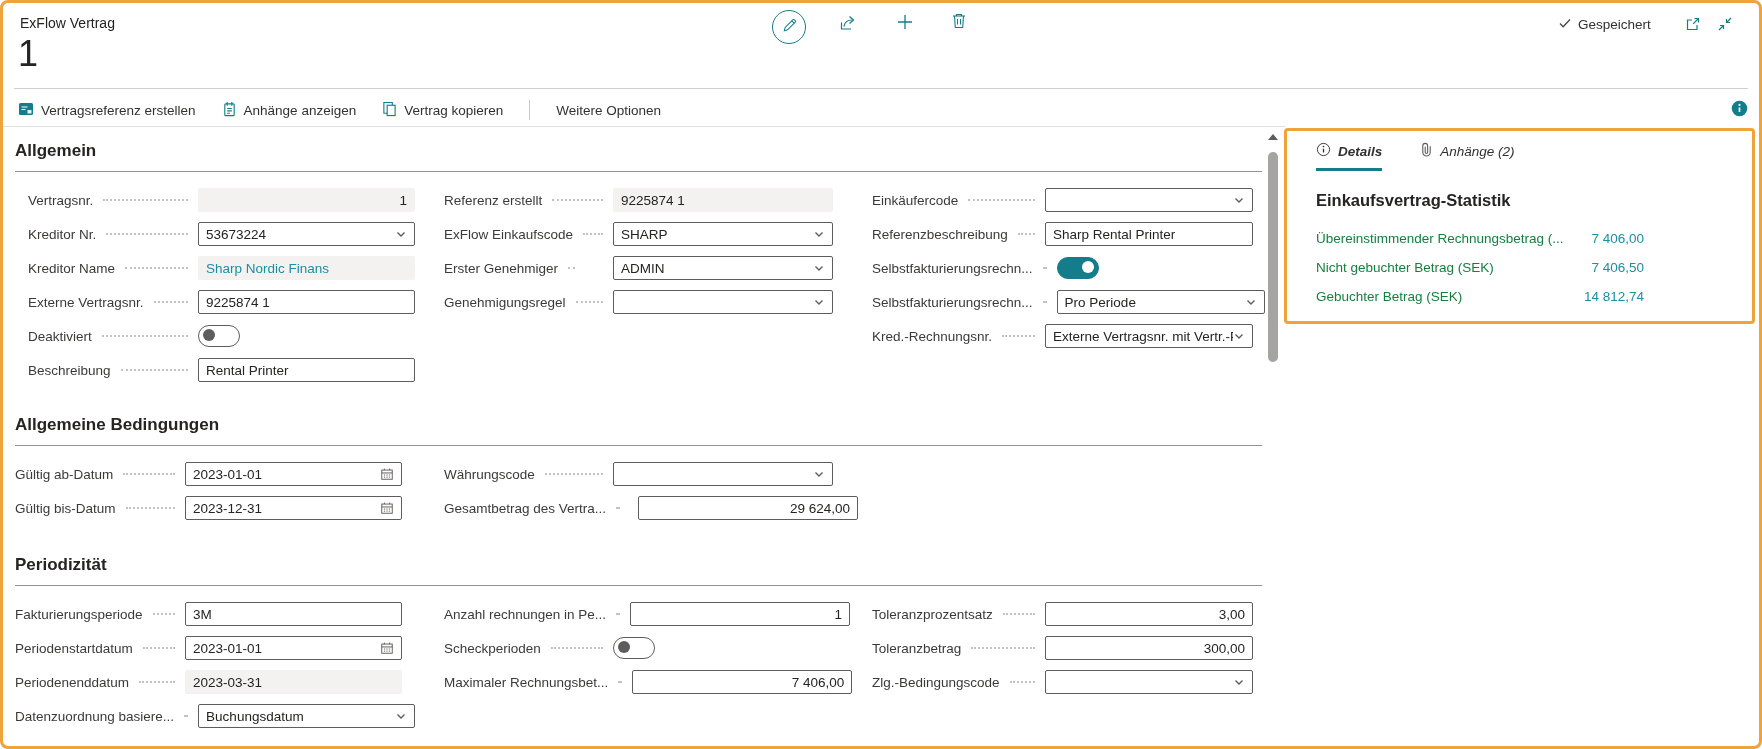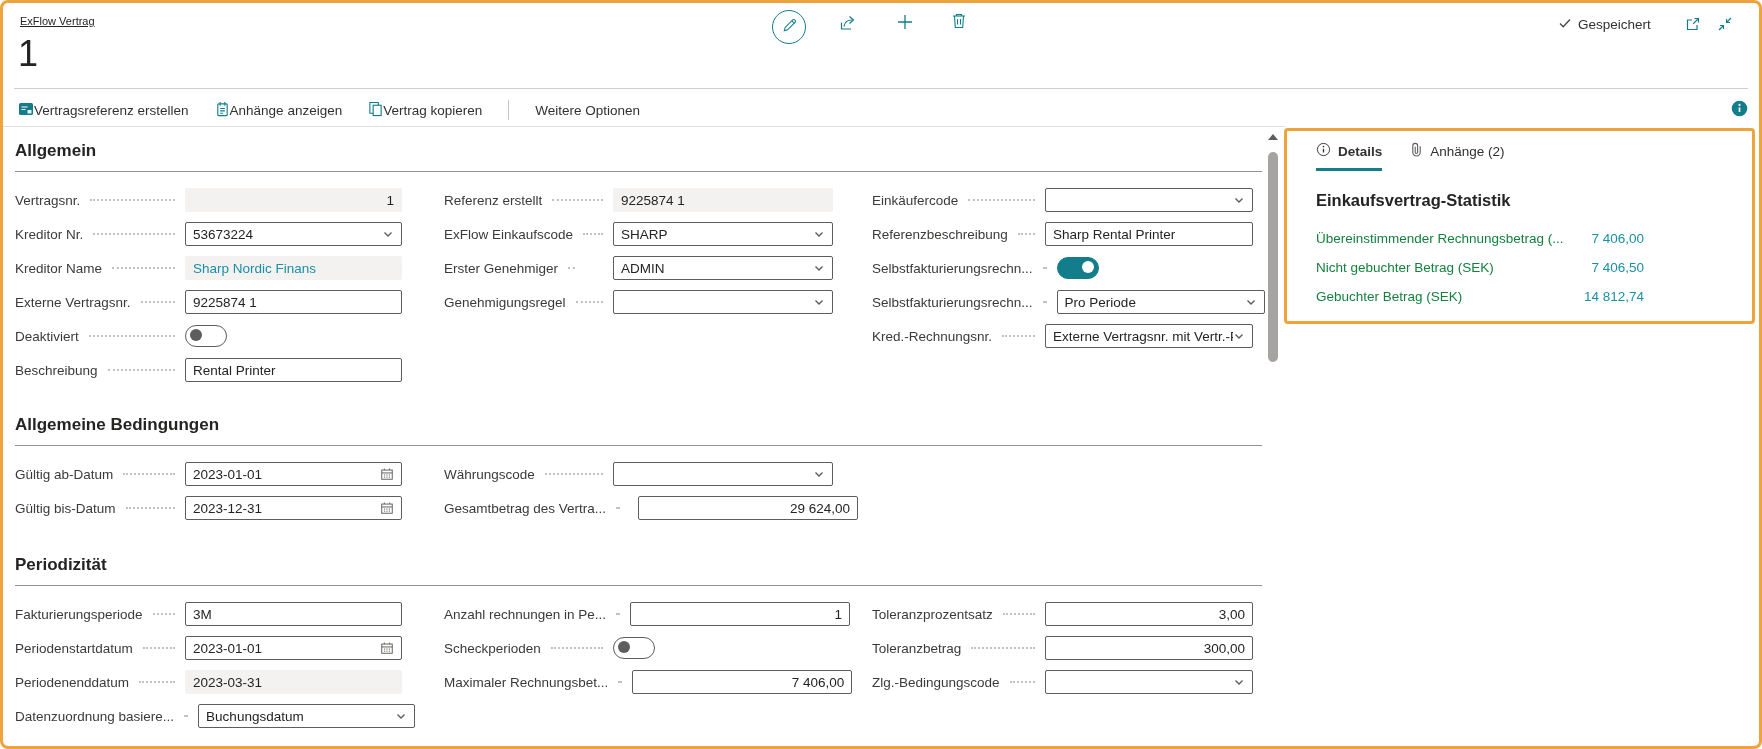--- a/index.html
+++ b/index.html
@@ -6,31 +6,31 @@
   :root{
     --accent:#137d8b;
     --link:#1b8fa3;
     --highlight:#efa33c;
   }
   .screen{
     position:relative;width:1762px;height:749px;background:#fff;overflow:hidden;
     font-family:"Liberation Sans", sans-serif;color:#252423;
   }
   
-  .caption{position:absolute;left:20px;top:15px;font-size:11px;color:#252423;text-decoration:underline;}
+  .caption{position:absolute;left:20px;top:15px;font-size:14px;color:#252423;}
   .page-title{position:absolute;left:18px;top:36px;font-size:36px;font-weight:300;color:#252423;line-height:1;}
   .iconbtn{position:absolute;display:flex;align-items:center;justify-content:center;cursor:pointer;background:none;border:none;padding:0;}
   .edit-circle{left:772px;top:10px;width:34px;height:34px;border:1px solid var(--accent);border-radius:50%;}
   .saved{position:absolute;left:1558px;top:16px;display:flex;align-items:center;gap:6px;font-size:13.5px;color:#323130;}
   
   .div-top{position:absolute;left:14px;width:1734px;top:88px;height:1px;background:#d2d0ce;}
   .div-actions{position:absolute;left:3px;width:1282px;top:126px;height:1px;background:#e1dfdd;}
   
   .actionbar{position:absolute;left:18px;top:98px;height:24px;display:flex;align-items:center;gap:26px;font-size:13.5px;color:#323130;}
-  .abitem{display:flex;align-items:center;cursor:pointer;white-space:nowrap;}
+  .abitem{display:flex;align-items:center;gap:7px;cursor:pointer;white-space:nowrap;}
   .abdiv{width:1px;height:20px;background:#c8c6c4;}
   .info-btn{left:1730px;top:101px;width:18px;height:18px;}
   
   .fieldsection{position:absolute;left:15px;width:1247px;}
   .fieldsection h2{margin:0;font-size:17px;font-weight:600;color:#252423;padding-bottom:10px;border-bottom:1px solid #949290;line-height:21px;}
   .grid{position:relative;margin-top:11px;}
   .fcol{position:absolute;top:0;}
   .frow{display:flex;align-items:center;height:34px;}
   .flabel{font-size:13.5px;color:#3b3a39;white-space:nowrap;flex:none;}
   .leader{flex:1;height:0;border-top:2px dotted #c4c2c0;align-self:center;margin:0 10px;min-width:4px;}
@@ -44,21 +44,21 @@
   .toggle{position:relative;width:40px;height:20px;border-radius:11px;border:1px solid #5f5d5b;background:#fff;flex:none;cursor:pointer;}
   .toggle .knob{position:absolute;top:3px;left:4px;width:12px;height:12px;border-radius:50%;background:#5f5d5b;}
   .toggle.on{background:var(--accent);border-color:var(--accent);}
   .toggle.on .knob{left:auto;right:4px;background:#fff;}
   
   .vscroll{position:absolute;left:1266px;top:130px;width:14px;height:610px;}
   .vscroll-arrow{display:flex;justify-content:center;padding-top:4px;}
   .vscroll-thumb{position:absolute;left:2px;top:22px;width:10px;height:210px;background:#a6a4a2;border-radius:5px;}
   
   .factbox{position:absolute;left:1292px;top:128px;width:455px;}
-  .fb-tabs{display:flex;gap:28px;padding:14px 0 0 24px;}
+  .fb-tabs{display:flex;gap:38px;padding:14px 0 0 24px;font-style:italic;}
   .fb-tab{display:flex;align-items:center;gap:7px;font-size:13.5px;color:#323130;padding-bottom:8px;cursor:pointer;border-bottom:3px solid transparent;}
   .fb-tab.active{font-weight:700;border-bottom-color:var(--accent);}
   .fb-heading{margin:20px 0 0 24px;font-size:16.5px;font-weight:700;color:#252423;}
   .fb-stats{margin:20px 0 0 24px;width:328px;display:flex;flex-direction:column;gap:12px;}
   .fb-row{display:flex;justify-content:space-between;align-items:center;font-size:13.5px;line-height:17px;}
   .fb-label{color:#15803d;white-space:nowrap;}
   .fb-value{color:var(--link);cursor:pointer;}
   
   .highlight{position:absolute;left:1284px;top:128px;width:465px;height:190px;border:3px solid var(--highlight);border-radius:4px;pointer-events:none;z-index:6;}
   .frame{position:absolute;inset:0;border:3px solid var(--highlight);border-radius:8px;pointer-events:none;z-index:10;}
@@ -180,21 +180,21 @@
           <circle cx="8" cy="4.6" r="1" fill="#ffffff"></circle>
         </svg>
     </span>
   </button>
 
   <div class="div-actions"></div>
 
   <section class="fieldsection" style="top:140px">
     <h2>Allgemein</h2>
     <div class="grid" style="height: 204px;">
-        <div class="fcol" style="left: 0px; width: 387px; text-align: right;">
+        <div class="fcol" style="left: 13px; width: 387px; text-align: right;">
           <div class="frow">
             <span class="flabel">Vertragsnr.</span>
             <span class="leader"></span>
             <div class="ctlwrap" style="width: 217px;">
               <div class="ctl readonly">
                 <span class="val right">1</span>
               </div>
             </div>
           </div>
           <div class="frow">

